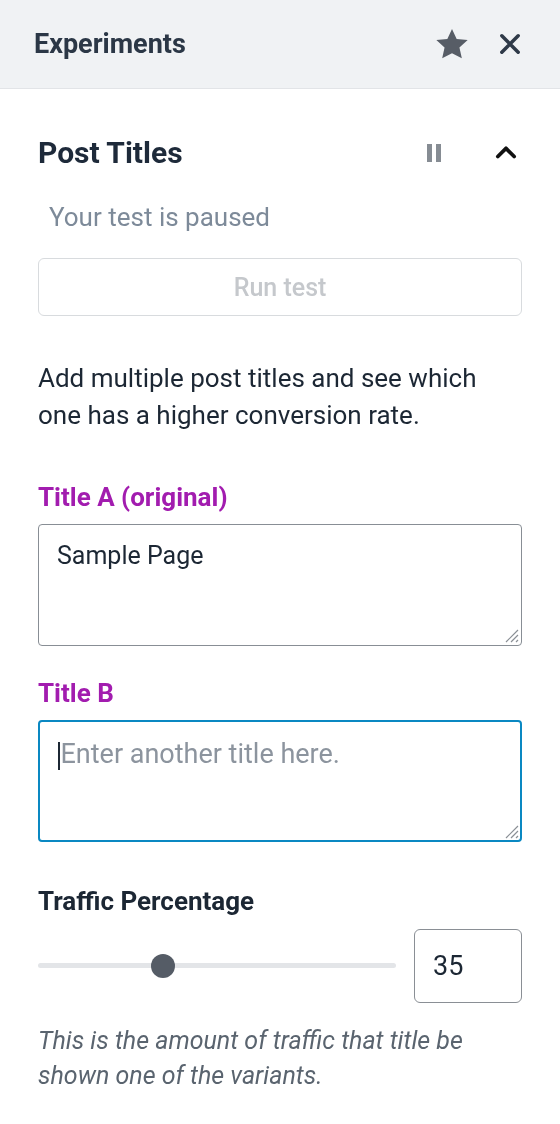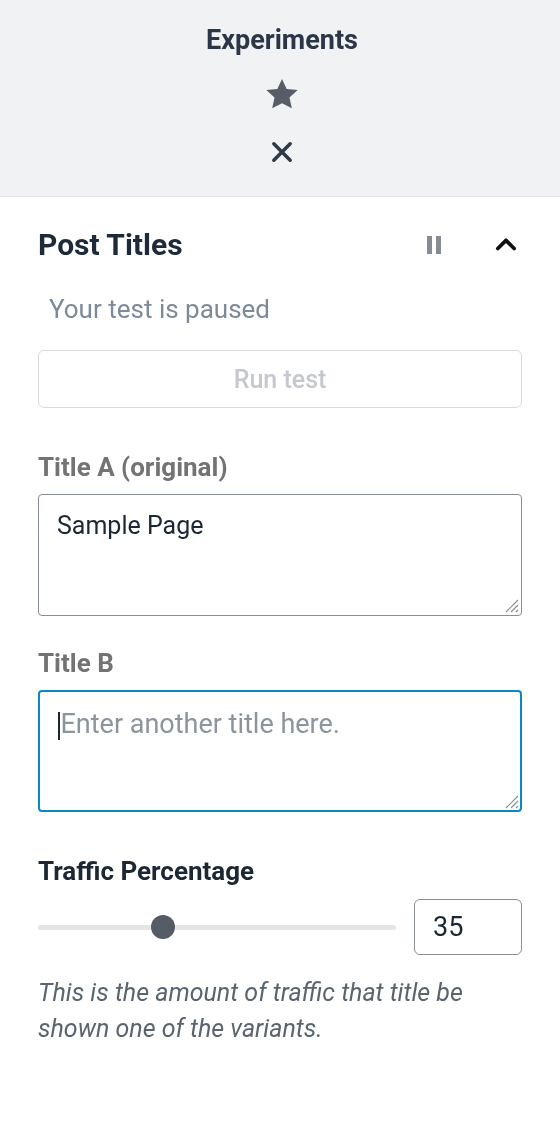--- a/index.html
+++ b/index.html
@@ -7,40 +7,40 @@
 
   .panel { width: 560px; height: 1124px; display: flex; flex-direction: column; background: #fff; }
 
   .header {
     background: #f0f2f4;
     border-bottom: 1px solid #e2e4e7;
     padding: 24px 30px 24px 34px;
     display: flex;
     align-items: center;
     gap: 18px;
-    flex-direction: column;
   }
   .header-title {
     font-size: 27px;
     font-weight: 700;
     color: #2b3746;
     flex: 1;
   }
   .star-icon { width: 40px; height: 40px; display:flex; align-items:center; justify-content:center; }
   .star-icon svg { width: 38px; height: 38px; fill: #575d66; }
   .close-icon { width: 40px; height: 40px; display:flex; align-items:center; justify-content:center; }
   .close-icon svg { width: 28px; height: 28px; stroke: #2f3a48; stroke-width: 3; fill:none; stroke-linecap: round;}
 
   .content { padding: 0 2px; }
 
   .section-header {
     display:flex;
     align-items:center;
     padding: 30px 36px 20px 36px;
     background:#fff;
+    margin-top:16px;
   }
   .section-title {
     font-size: 30px;
     font-weight: 700;
     color: #1e2a3a;
     flex: 1;
   }
   .pause-icon { width: 32px; height: 32px; display:flex; align-items:center; justify-content:center; margin-right: 40px;}
   .pause-icon svg rect { fill: #868c93; }
   .chevron-icon { width: 32px; height: 32px; display:flex; align-items:center; justify-content:center;}
@@ -75,21 +75,21 @@
     font-size: 26px;
     color: #1c2734;
     line-height: 1.42;
     margin-bottom: 48px;
   }
 
   .field-group { margin-bottom: 32px; }
   .field-label {
     font-size: 26px;
     font-weight: 700;
-    color: #737373;
+    color: #a21caf;
     margin-bottom: 12px;
   }
   .textarea {
     width: 100%;
     height: 122px;
     border: 1px solid #888e95;
     border-radius: 4px;
     padding: 16px 18px;
     font-size: 25px;
     font-family: inherit;
@@ -141,21 +141,21 @@
   .slider-thumb {
     position:absolute;
     width:24px; height:24px;
     border-radius:50%;
     background:#555c66;
     top:0;
     transform: translateX(-50%);
   }
   .traffic-value {
     width: 108px;
-    height: 56px;
+    height: 74px;
     border: 1.5px solid #8a8f95;
     border-radius: 6px;
     display:flex;
     align-items:center;
     padding: 0 18px;
     font-size: 27px;
     color:#1c2734;
   }
   .traffic-help {
     margin-top: 20px;
@@ -202,20 +202,21 @@
     </div>
 
     <div class="body">
 
       <div class="status">Your test is paused</div>
 
       <div class="run-button">
         <span>Run test</span>
       </div>
 
+      <div class="description">Add multiple post titles and see which one has a higher conversion rate.</div>
 
       <div class="field-group">
         <div class="field-label">Title A (original)</div>
         <div class="textarea-wrap">
           <div class="textarea">
             <span class="ta-text">Sample Page</span>
           </div>
           <div class="resize-handle">
             <svg viewBox="0 0 16 16">
                 <path d="M3 15 L15 3 M8 15 L15 8 M13 15 L15 13"></path>

